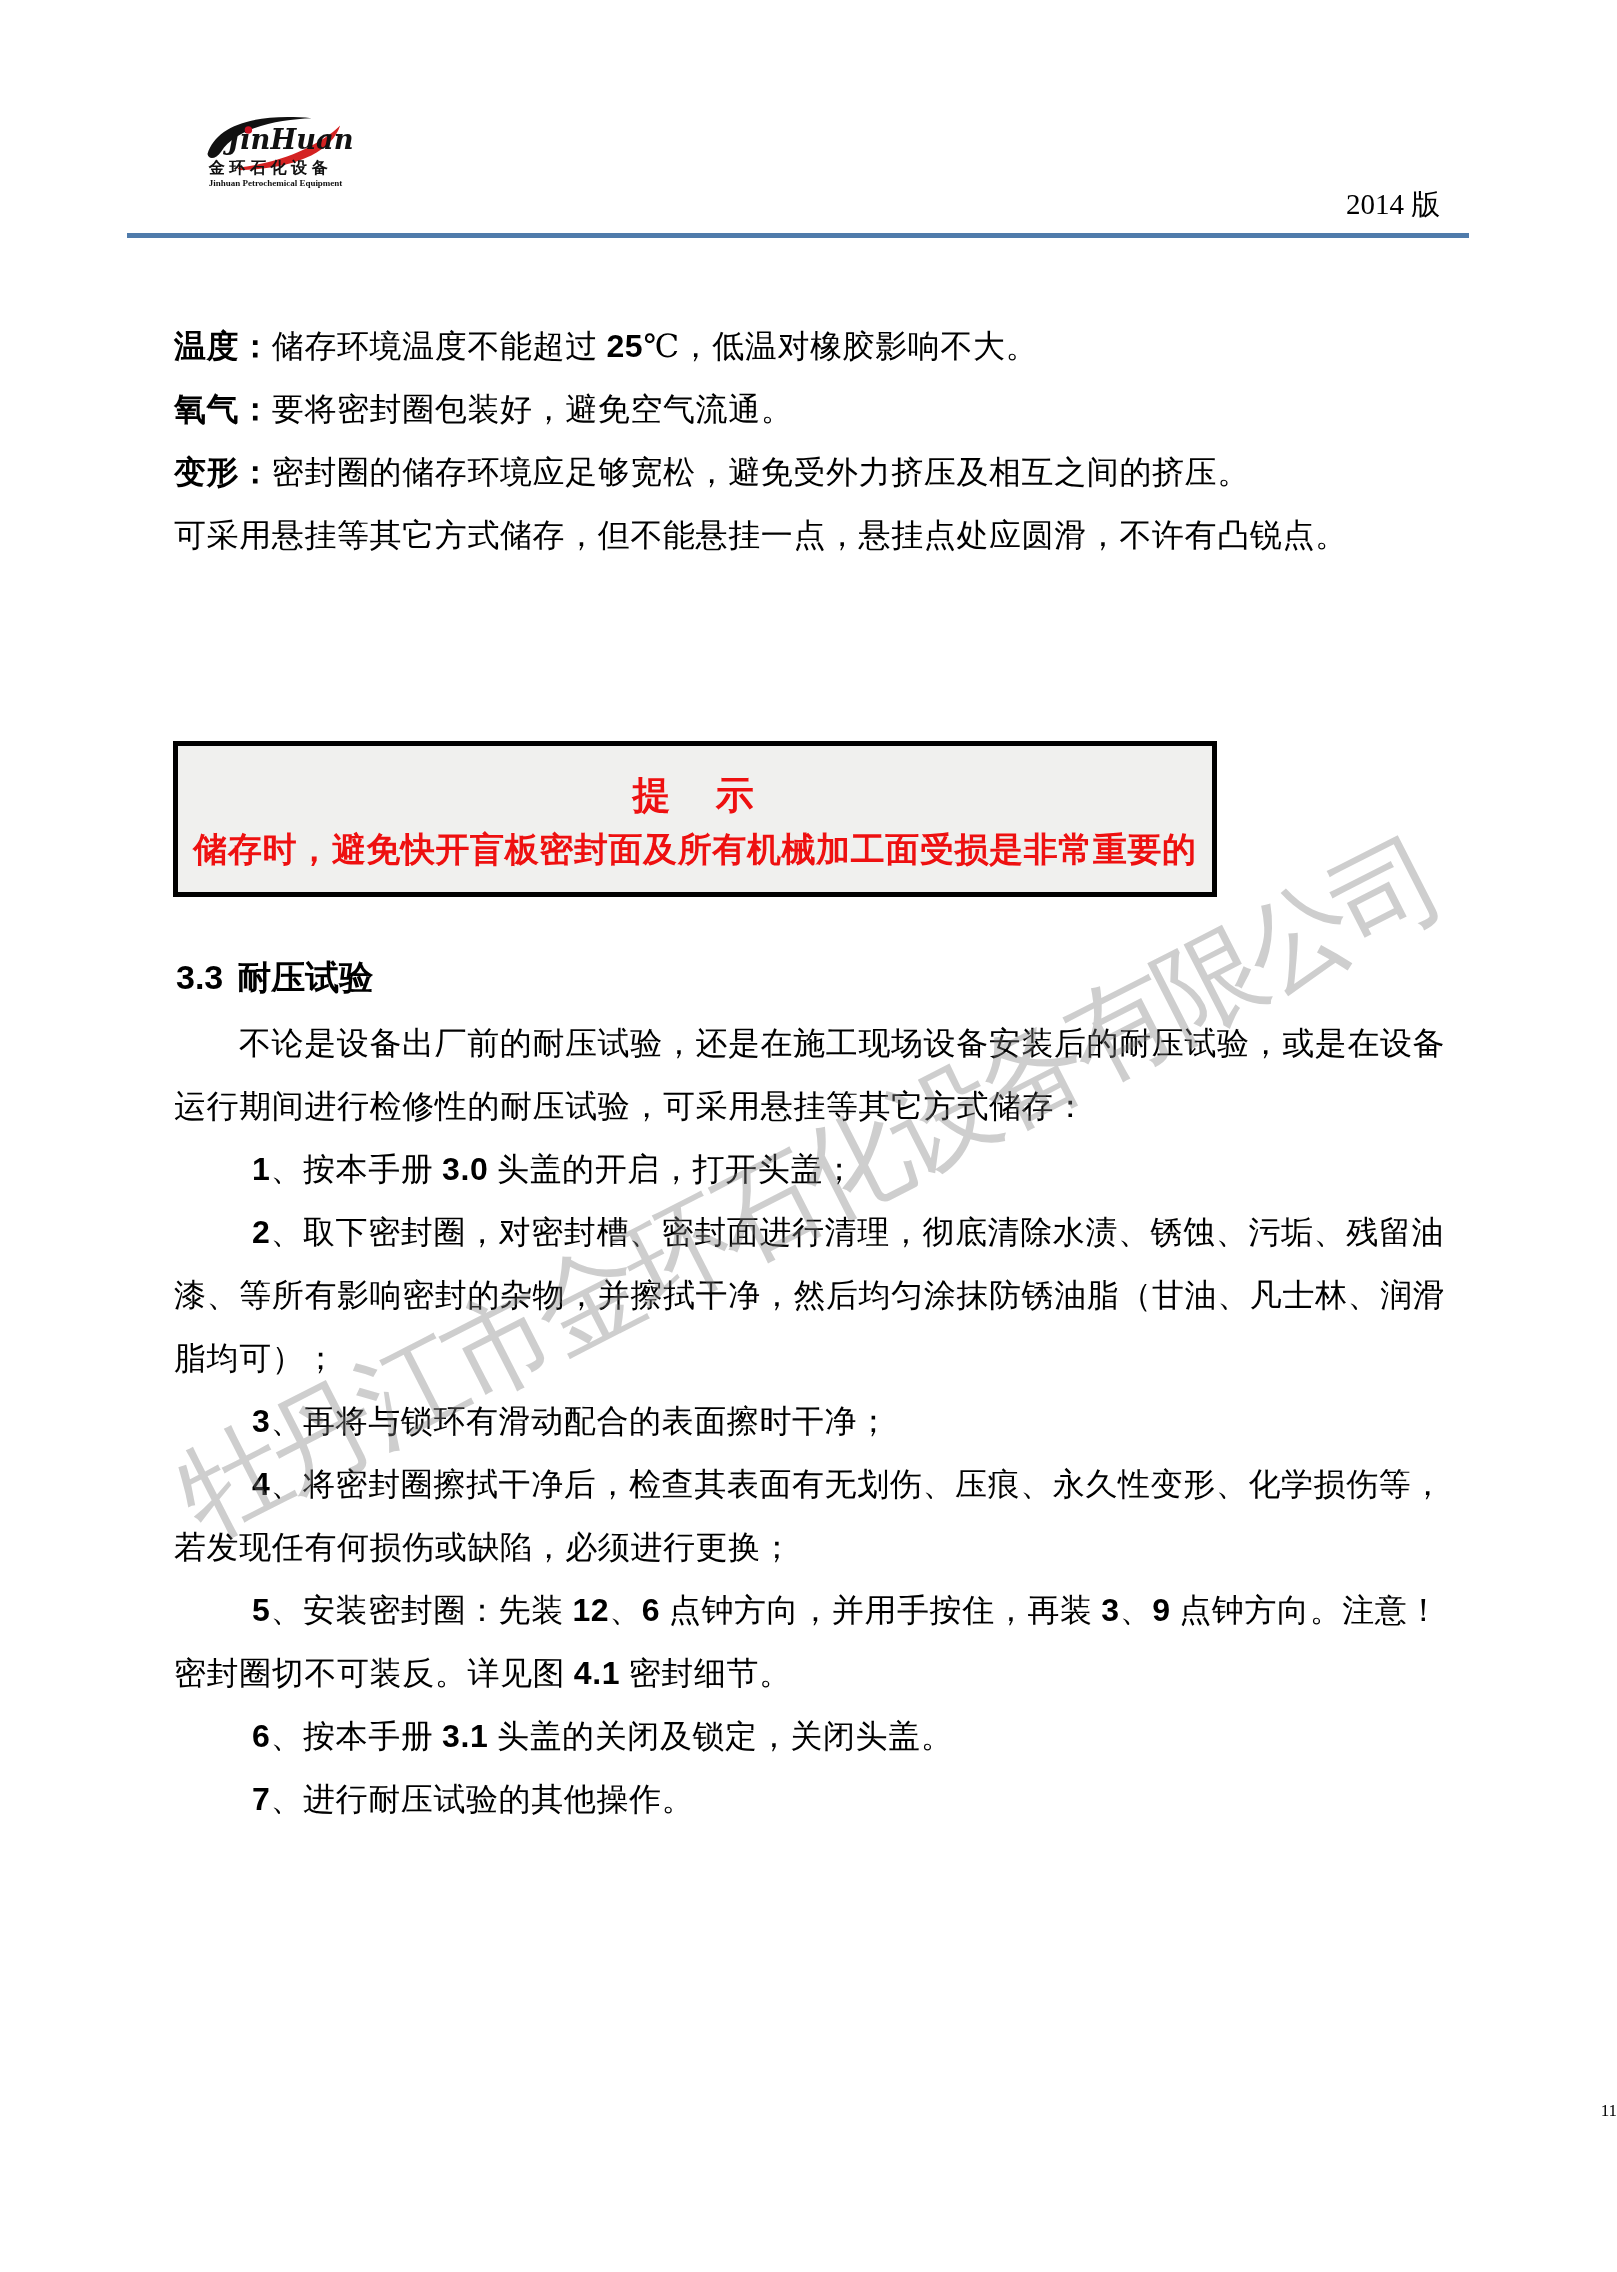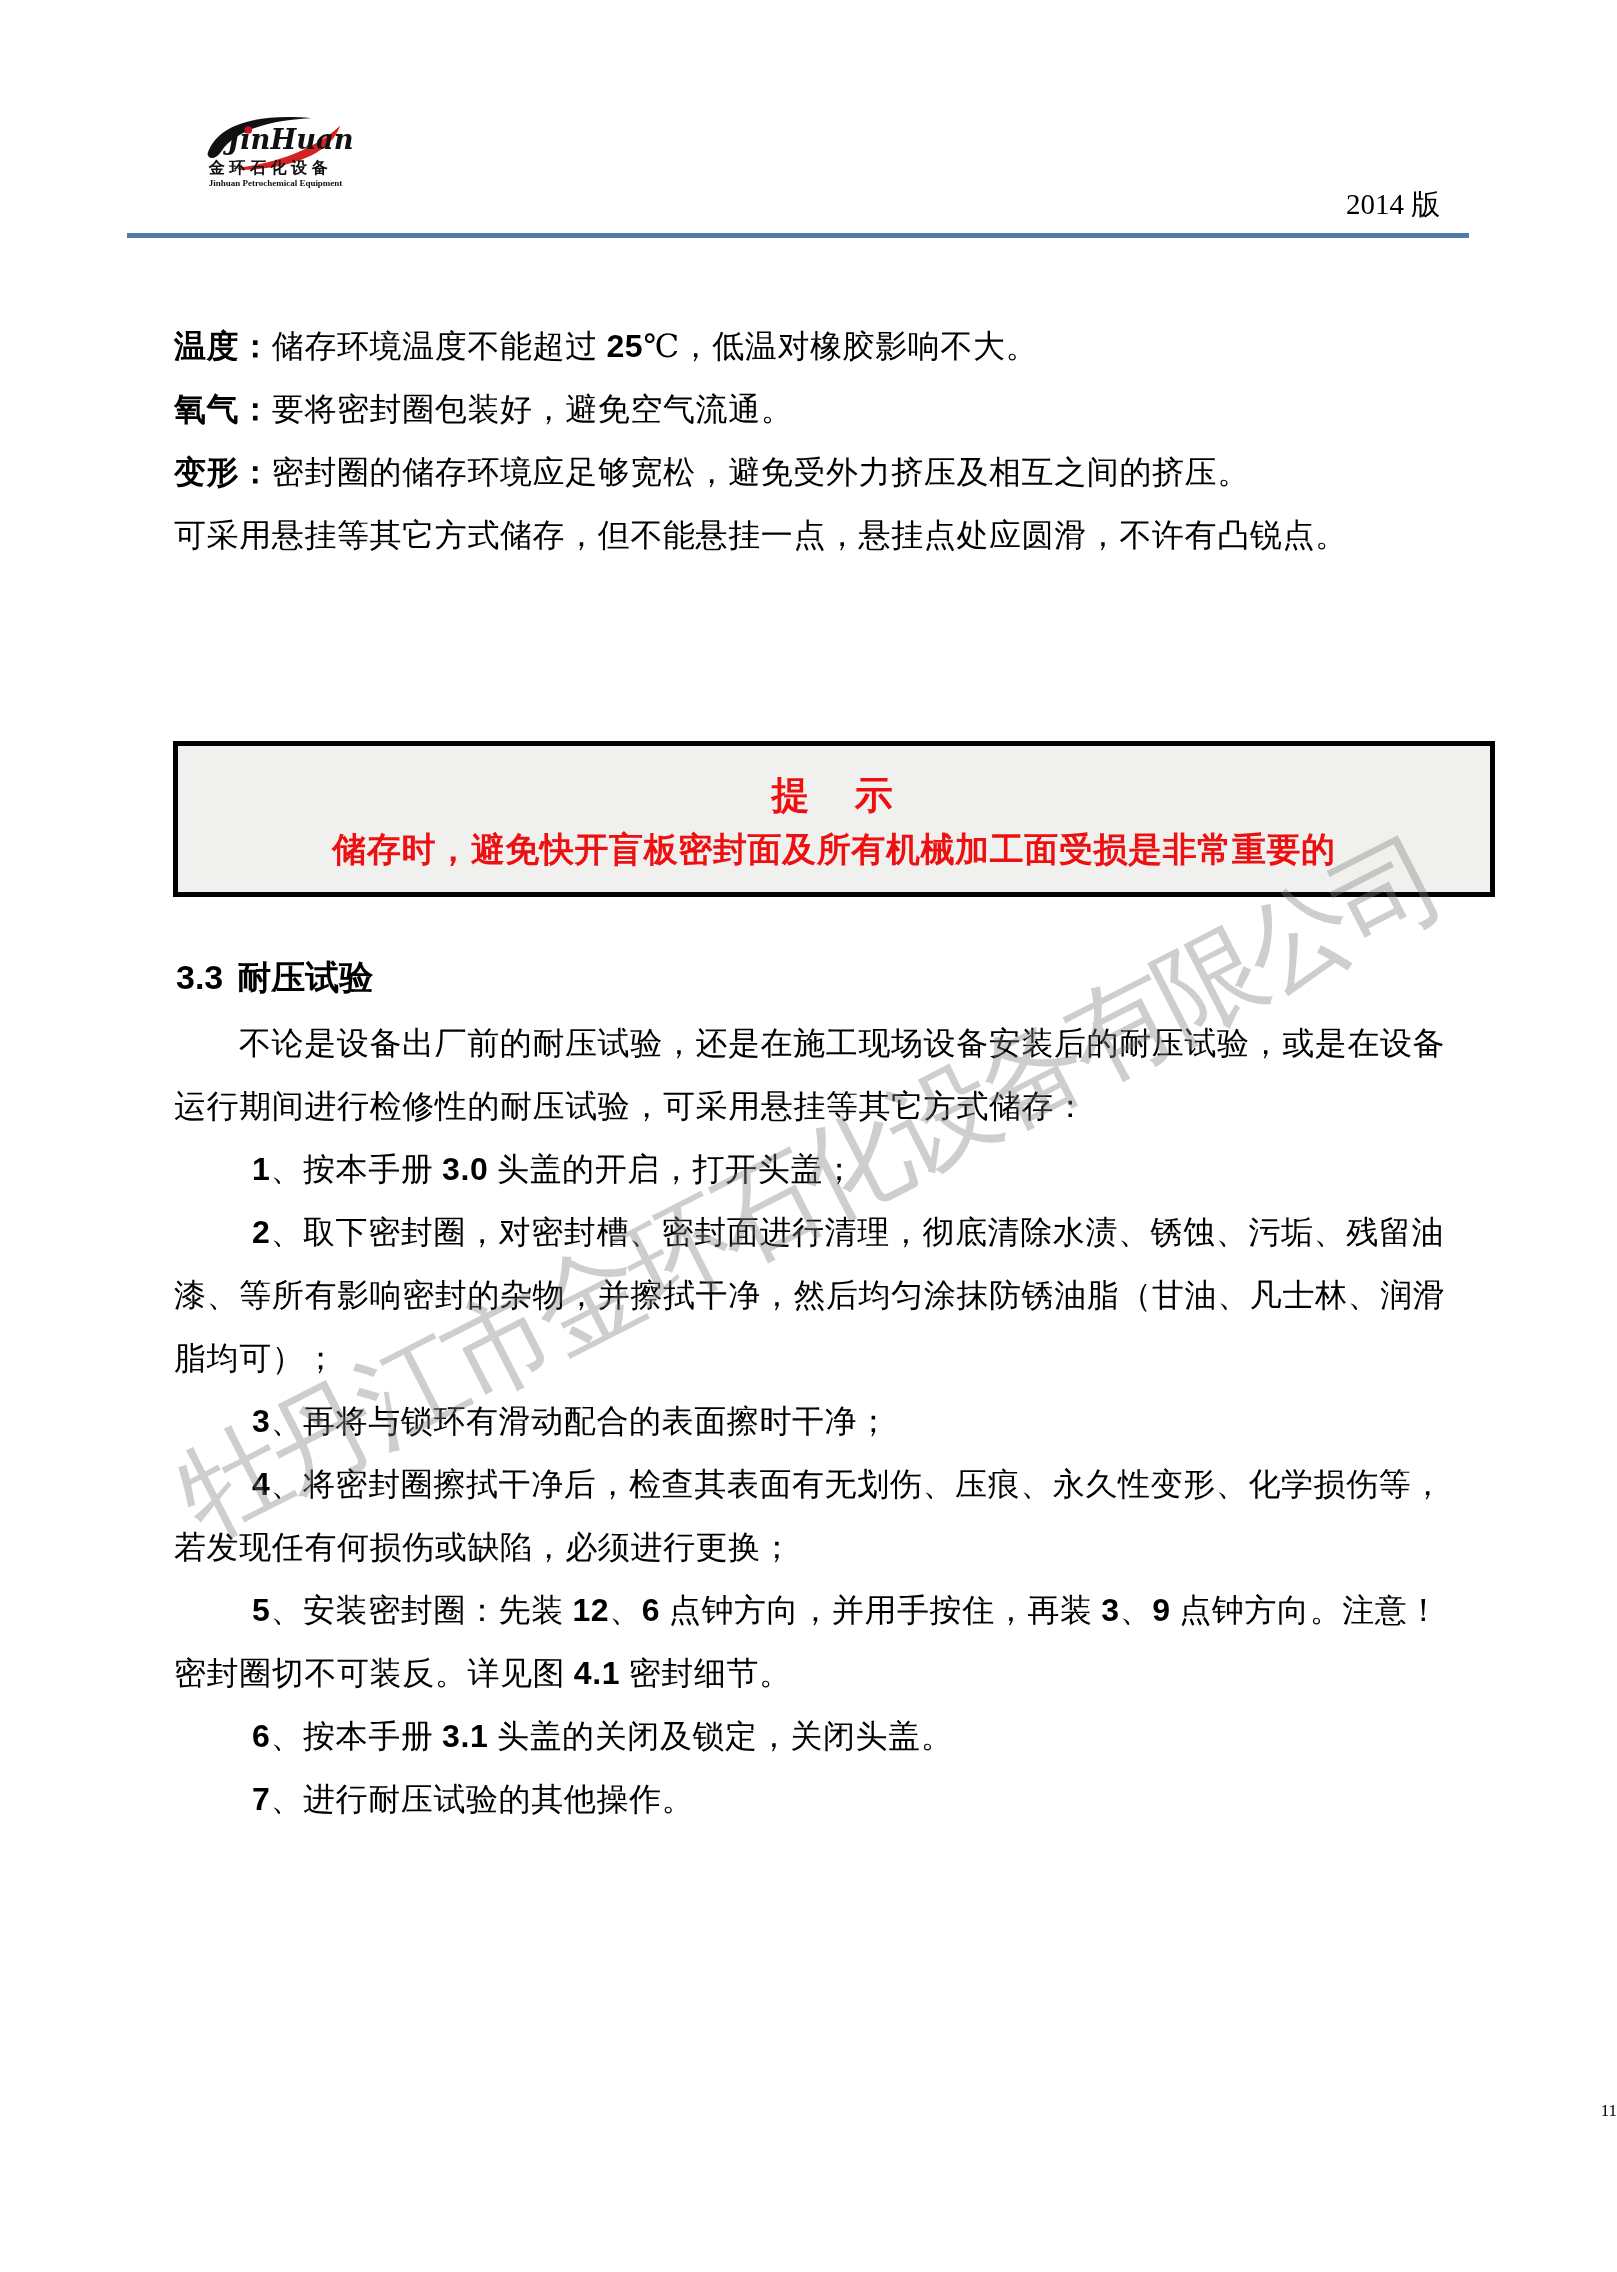--- a/index.html
+++ b/index.html
@@ -54,21 +54,21 @@
     letter-spacing:0.6px;
     white-space:nowrap;
   }
   .line .lbl{font-weight:bold;}
   .ind1{text-indent:65px;}
   .ind2{text-indent:78px;}
   .n{font-family:"Liberation Sans","DejaVu Sans",sans-serif;font-weight:bold;}
   #storage-lines{top:315px;}
   
   .notice-box{
-    position:absolute;left:173px;top:741px;width:1322px;height:156px;
+    position:absolute;left:173px;top:741px;width:1044px;height:156px;
     border:5px solid #000;
     background:var(--notice-bg);
     text-align:center;
     z-index:2;
   }
   .notice-title{
     margin-top:23.6px;
     font-size:38px;font-weight:bold;color:var(--notice-red);
     letter-spacing:3.7px;
   }

